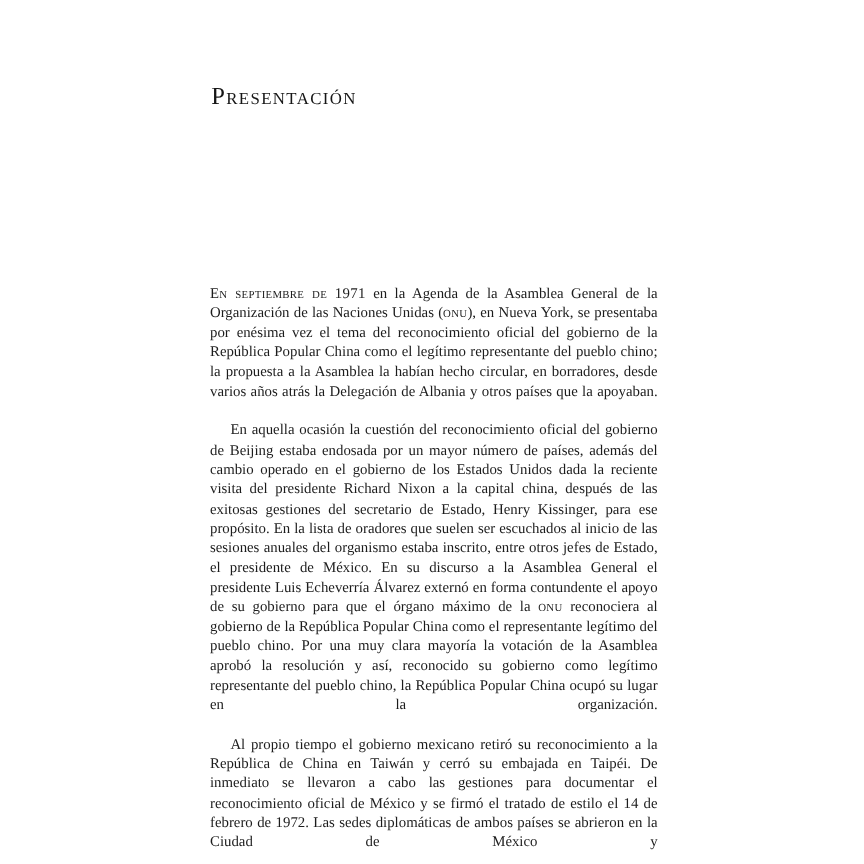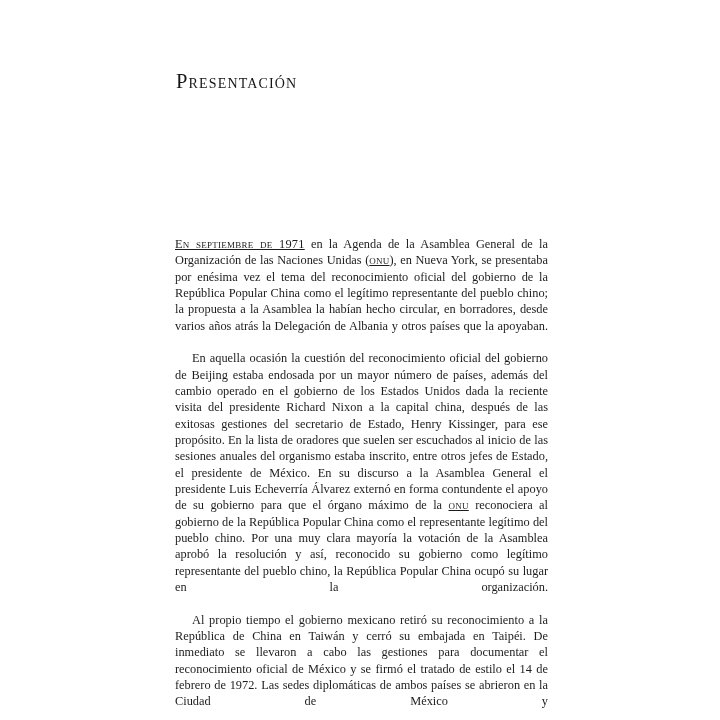--- a/index.html
+++ b/index.html
@@ -65,21 +65,20 @@
   
   .text-block p::after {
     content: "";
     display: inline-block;
     width: 100%;
   }
 
   .smallcaps {
     font-variant: small-caps;
     letter-spacing: 0.25px;
-    text-decoration: underline;
   }
 </style>
 </head>
 <body>
 
 <div class="page">
 
   <h1 class="chapter-title">Presentación</h1>
 
   <div class="text-block">

